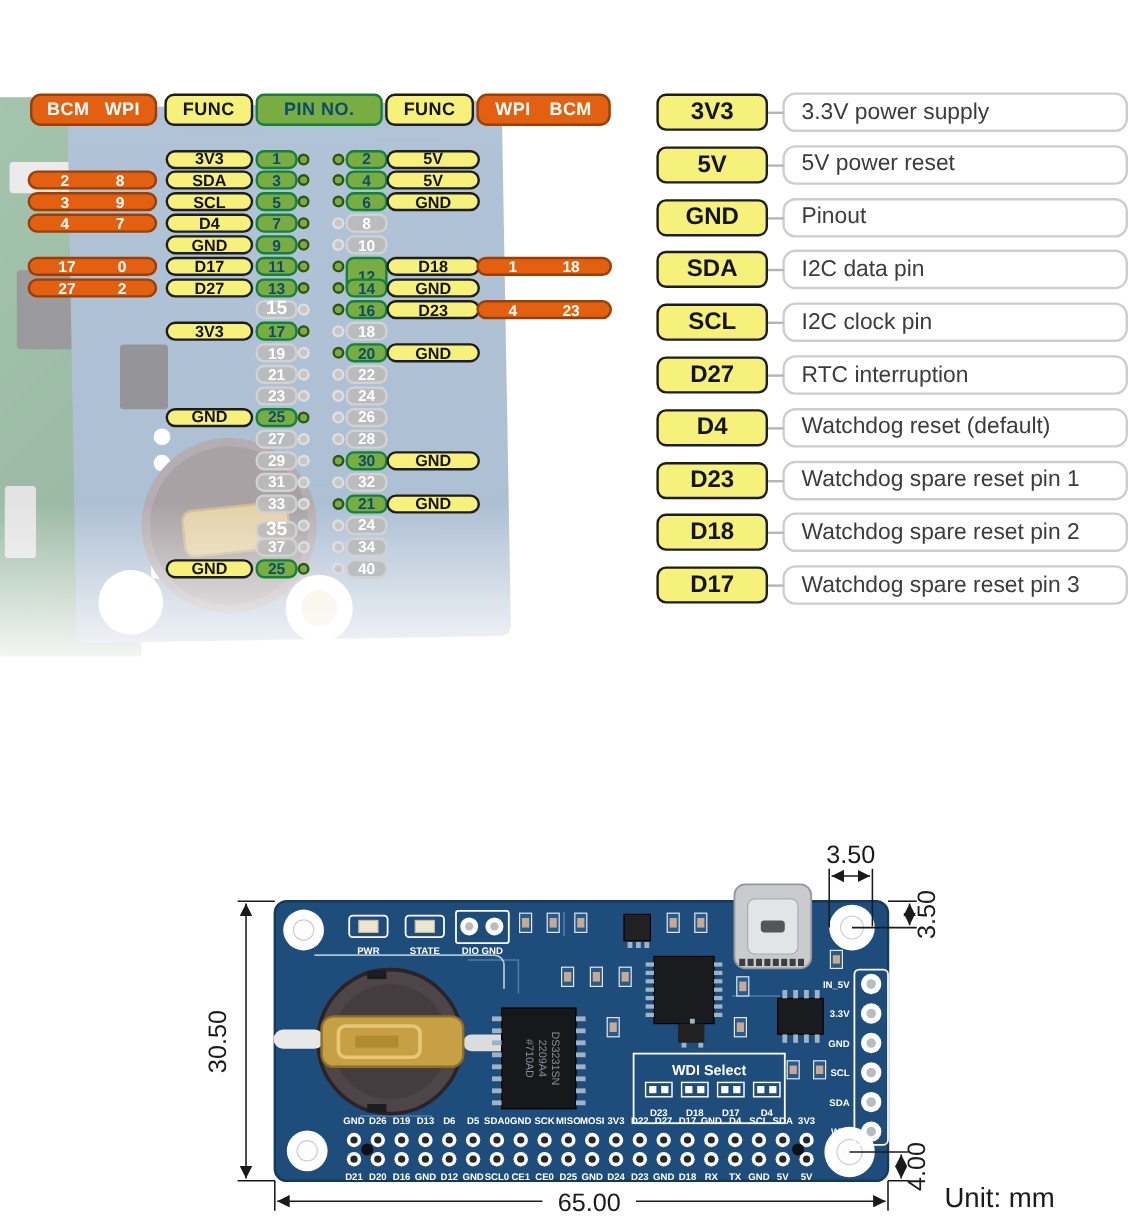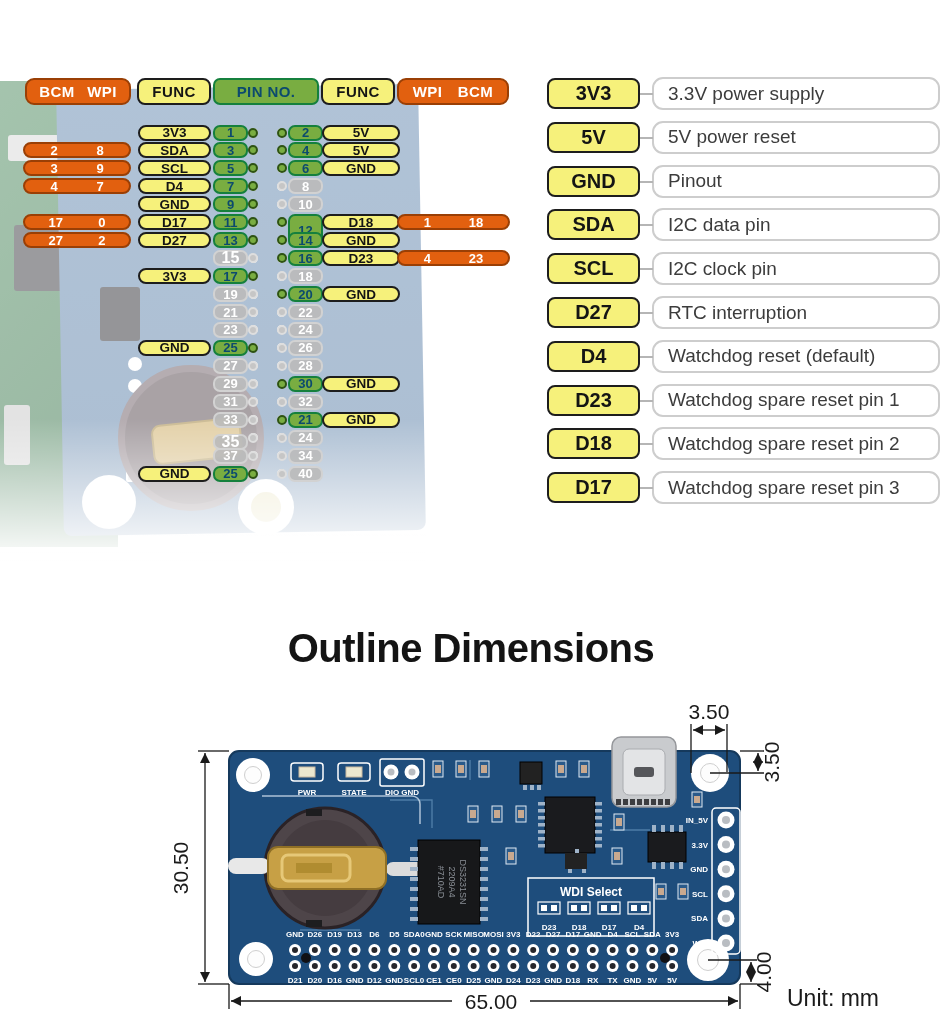--- a/index.html
+++ b/index.html
@@ -288,21 +288,20 @@
       <div class="leg-line" style="top:399.59999999999997px"></div>
       <div class="leg-desc" style="top:383.59999999999997px">Watchdog spare reset pin 1</div>
       <div class="box yellow leg-label" style="top:428.4px">D18</div>
       <div class="leg-line" style="top:443.4px"></div>
       <div class="leg-desc" style="top:427.4px">Watchdog spare reset pin 2</div>
       <div class="box yellow leg-label" style="top:472.2px">D17</div>
       <div class="leg-line" style="top:487.2px"></div>
       <div class="leg-desc" style="top:471.2px">Watchdog spare reset pin 3</div>
     </div>
 
-  <h1 class="sec-title" style="top:626px">Outline Dimensions</h1>
 
   <svg id="outline-svg" width="942" height="417" viewBox="0 0 942 417">
     <defs>
       <marker id="arr" markerWidth="9" markerHeight="8" refX="8" refY="4" orient="auto-start-reverse">
         <path d="M0,0 L8,4 L0,8 z" fill="#1a1a1a"></path>
       </marker>
     </defs>
 
     <rect x="229" y="151" width="511" height="233" rx="10" fill="#1e4d7c" stroke="#15395c" stroke-width="2"></rect>
     <path d="M390,200 h42 v28 M470,160 v20 M610,230 h40 M300,330 h60" stroke="#6e9cc4" stroke-width="1.4" fill="none" opacity=".6"></path>

